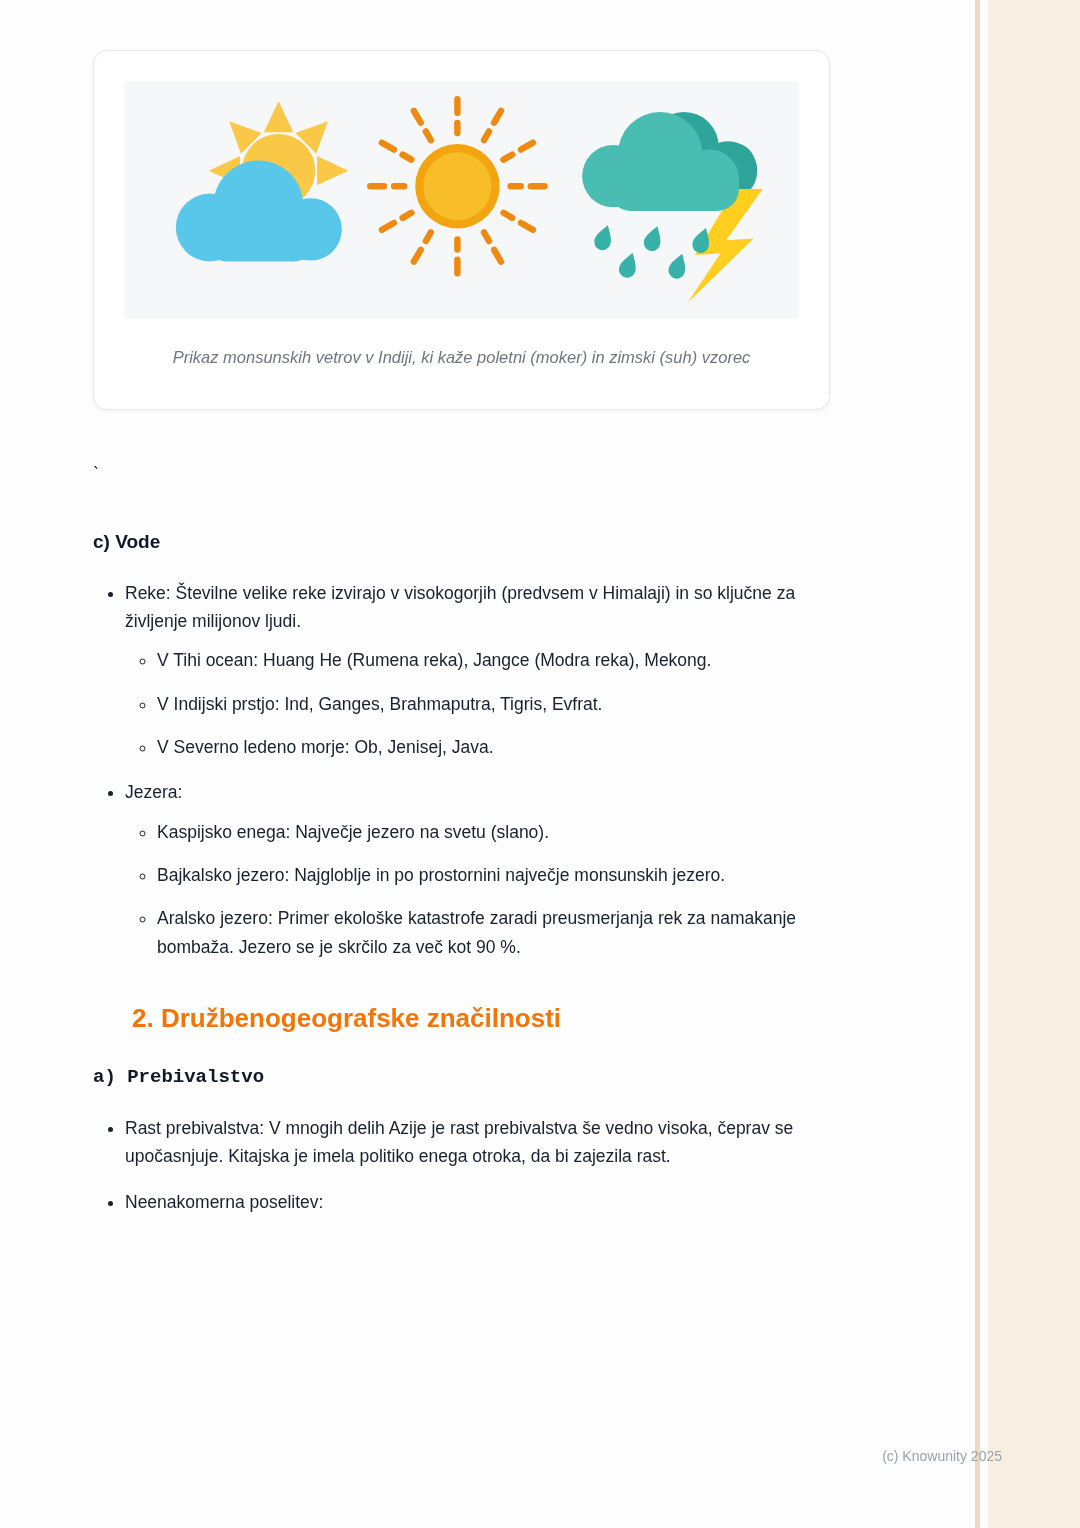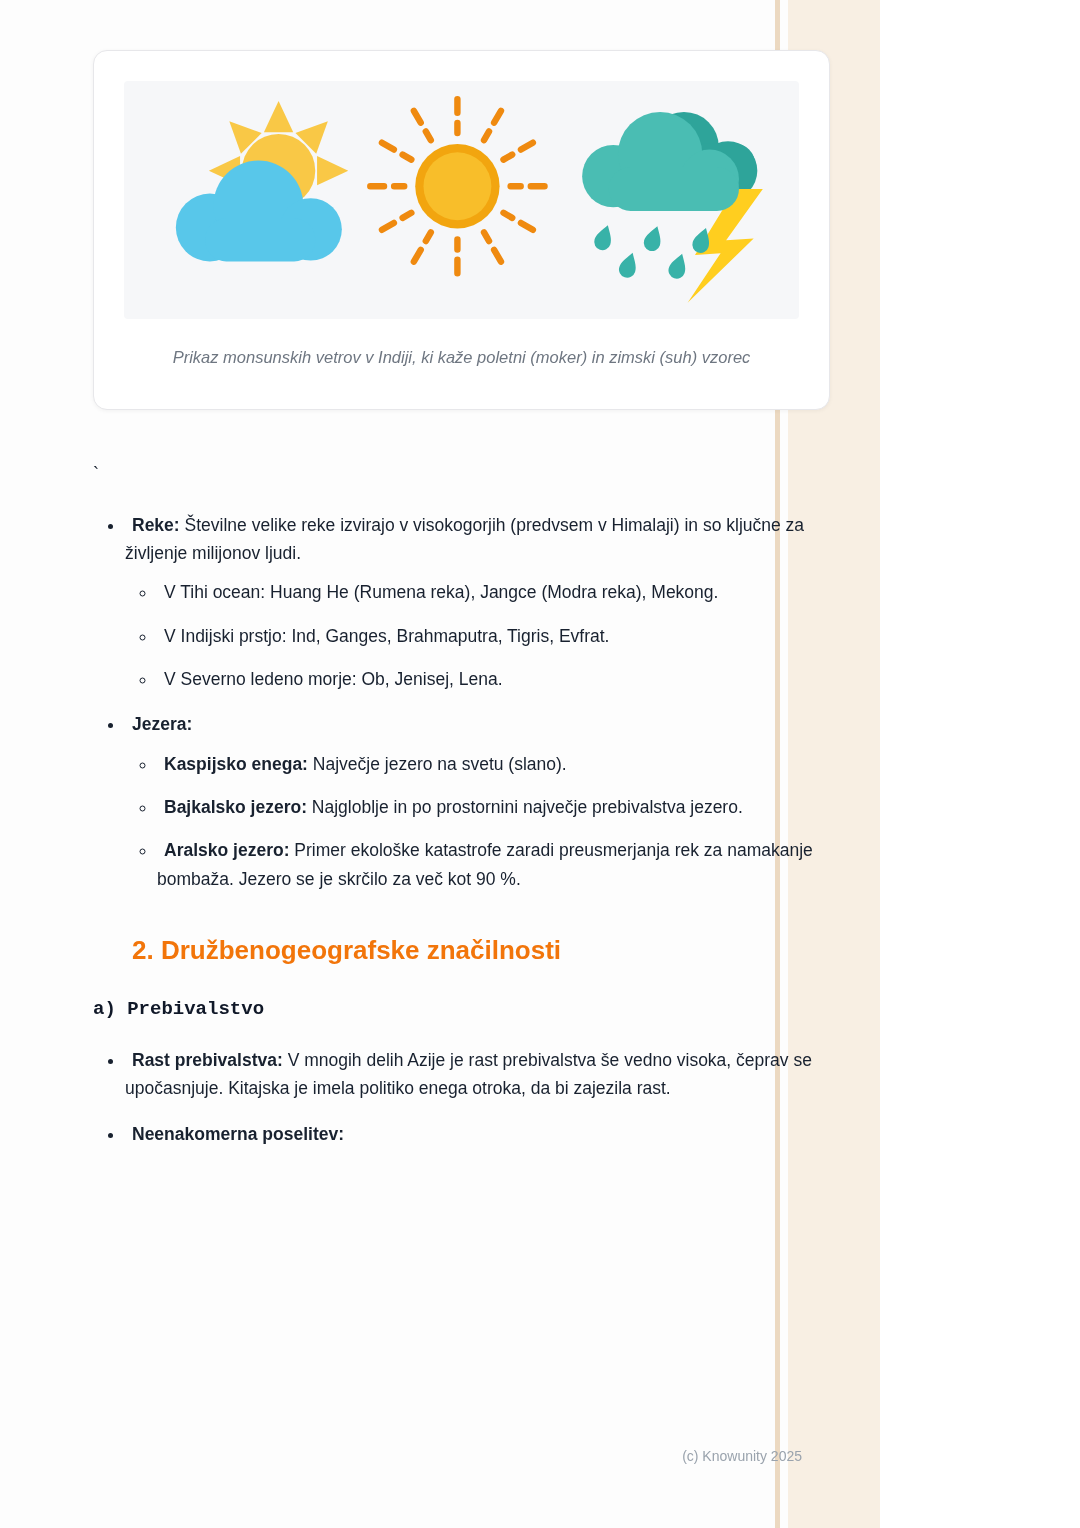--- a/index.html
+++ b/index.html
@@ -4,21 +4,21 @@
 <style>
   * { margin: 0; padding: 0; box-sizing: border-box; }
   html, body { width: 1080px; height: 1528px; }
   body {
     font-family: "Liberation Sans", sans-serif;
     background: #ffffff;
     color: #18212f;
   }
   .page {
     position: relative;
-    width: 880px;
+    width: 1080px;
     height: 1528px;
     background: #fdfdfd;
     overflow: hidden;
   }
   .edge-line {
     position: absolute; top: 0; right: 100px;
     width: 5px; height: 100%;
     background: #ecd9c1;
   }
   .edge-stripe {
@@ -80,21 +80,21 @@
   }
   ul.l2 {
     margin-top: 11px;
     padding-left: 32px;
     list-style: circle;
   }
   ul.l2 > li {
     margin-bottom: 15px;
   }
   ul.l2 > li:last-child { margin-bottom: 0; }
-  .b { font-weight: bold; margin-left: 7px; }
+  .b { font-weight: normal; }
   .h-orange {
     margin-top: 42px;
     font-size: 26px;
     font-weight: bold;
     color: #f2750a;
     margin-left: 39px;
   }
   .h-sub {
     margin-top: 32px;
     font-size: 19px;
@@ -182,51 +182,52 @@
               <rect x="510" y="84" width="142" height="48" rx="24"></rect>
             </g>
           </g>
         </svg>
       </div>
       <div class="figure-caption">Prikaz monsunskih vetrov v Indiji, ki kaže poletni (moker) in zimski (suh) vzorec</div>
     </div>
 
     <div class="stray">`</div>
 
+    <div class="h-small">c) Vode</div>
 
     <ul class="l1">
       <li>
         <span class="b">Reke:</span>
         <span>Številne velike reke izvirajo v visokogorjih (predvsem v Himalaji) in so ključne za življenje milijonov ljudi.</span>
         <ul class="l2">
           <li>
             <span class="b"></span>
             <span>V Tihi ocean: Huang He (Rumena reka), Jangce (Modra reka), Mekong.</span>
           </li>
           <li>
             <span class="b"></span>
             <span>V Indijski prstjo: Ind, Ganges, Brahmaputra, Tigris, Evfrat.</span>
           </li>
           <li>
             <span class="b"></span>
-            <span>V Severno ledeno morje: Ob, Jenisej, Lena.</span>
+            <span>V Severno ledeno morje: Ob, Jenisej, Java.</span>
           </li>
         </ul>
       </li>
       <li>
         <span class="b">Jezera:</span>
         <span></span>
         <ul class="l2">
           <li>
             <span class="b">Kaspijsko enega:</span>
             <span>Največje jezero na svetu (slano).</span>
           </li>
           <li>
             <span class="b">Bajkalsko jezero:</span>
-            <span>Najgloblje in po prostornini največje prebivalstva jezero.</span>
+            <span>Najgloblje in po prostornini največje monsunskih jezero.</span>
           </li>
           <li>
             <span class="b">Aralsko jezero:</span>
             <span>Primer ekološke katastrofe zaradi preusmerjanja rek za namakanje bombaža. Jezero se je skrčilo za več kot 90 %.</span>
           </li>
         </ul>
       </li>
     </ul>
 
     <div class="h-orange">2. Družbenogeografske značilnosti</div>

